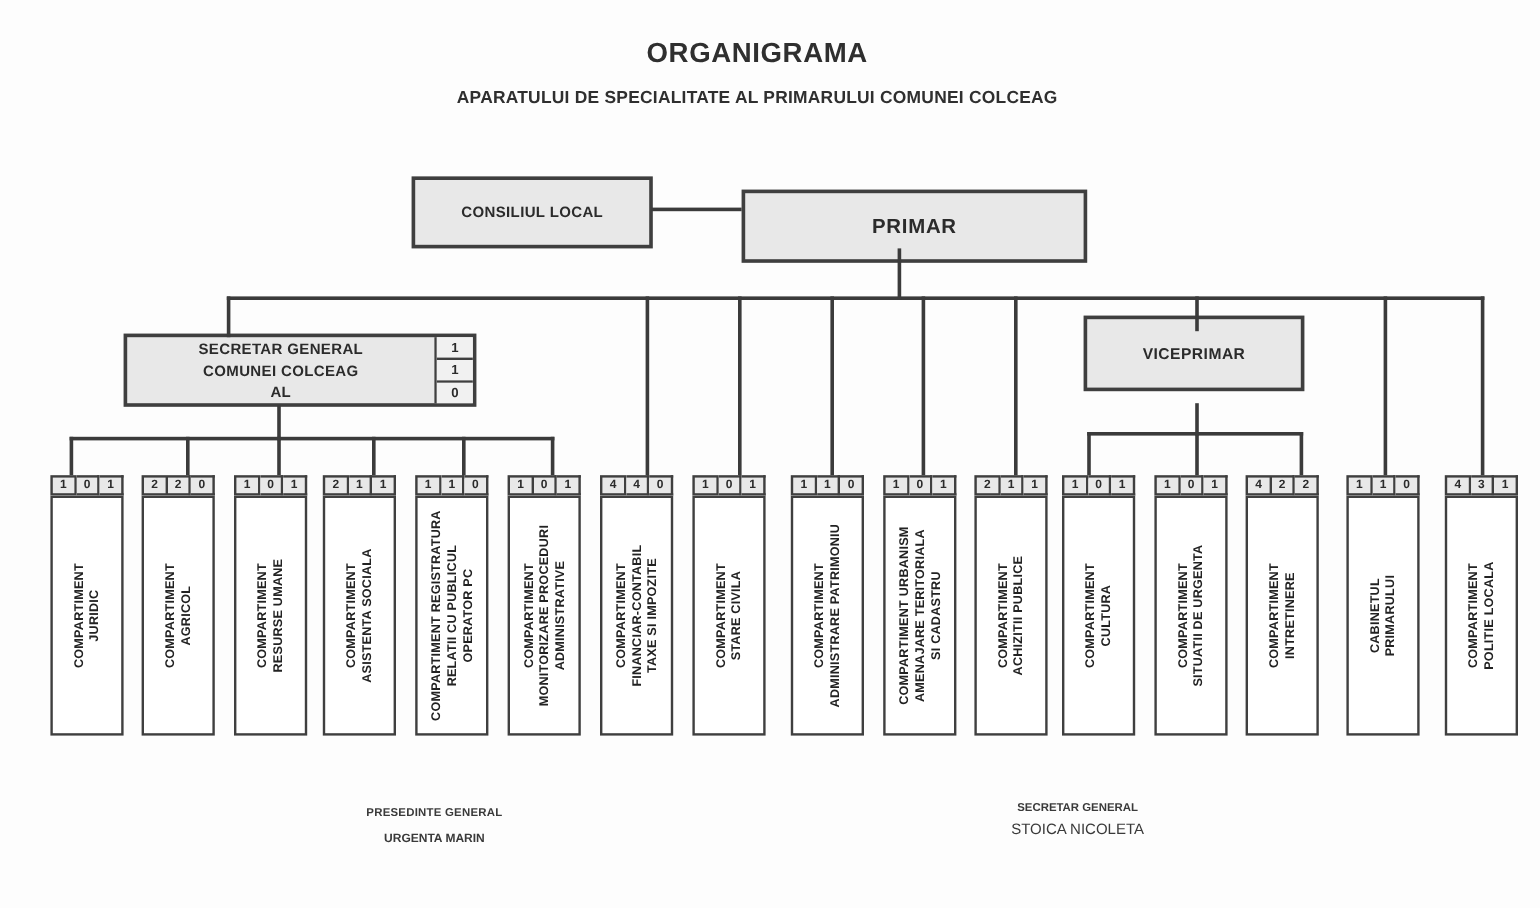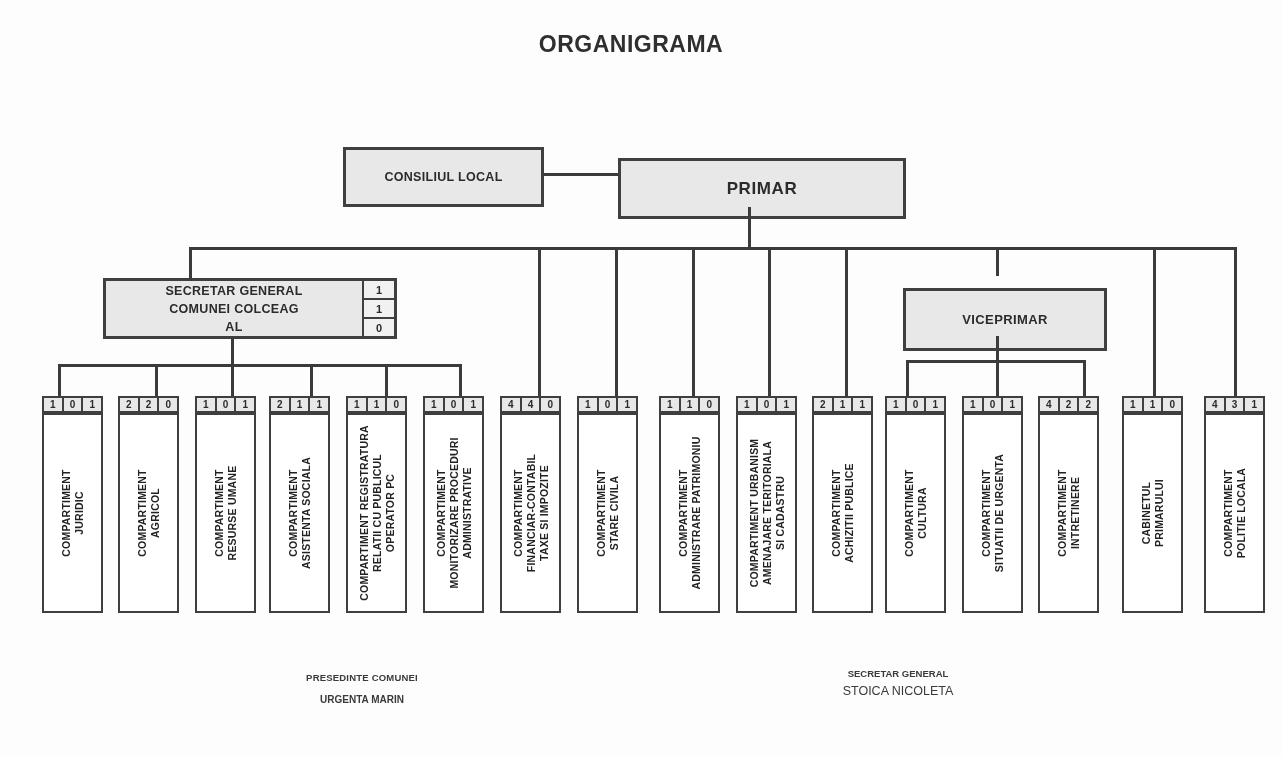--- a/index.html
+++ b/index.html
@@ -19,21 +19,21 @@
     font-weight:bold;color:var(--text);}
   .consiliul{left:343px;top:147px;width:201px;height:60px;font-size:12.5px;letter-spacing:.3px;}
   .primar{left:618px;top:146px;width:288px;height:61px;font-size:17px;letter-spacing:.6px;margin-top:12px;}
   .secretar{left:103px;top:278px;width:294px;height:61px;padding:0;align-items:stretch;justify-content:flex-start;}
   .sec-label{flex:1;display:flex;flex-direction:column;justify-content:center;text-align:center;
     font-size:12.5px;line-height:18px;letter-spacing:.3px;}
   .sec-cells{width:30px;display:flex;flex-direction:column;border-left:2.5px solid var(--border);}
   .sec-cell{flex:1;background:var(--cellfill);display:flex;align-items:center;justify-content:center;
     font-size:11px;font-weight:bold;border-bottom:2.5px solid var(--border);}
   .sec-cell:last-child{border-bottom:none;}
-  .vice{left:903px;top:288px;width:204px;height:63px;font-size:13px;letter-spacing:.4px;}
+  .vice{left:903px;top:263px;width:184px;height:63px;font-size:13px;letter-spacing:.4px;}
   .hline,.vline{position:absolute;background:var(--line);}
   .hline{height:3px;}
   .vline{width:3px;}
   .dept{position:absolute;top:396px;width:61px;box-sizing:border-box;}
   .dept-head{display:flex;height:17px;box-sizing:border-box;}
   .dcell{flex:1;box-sizing:border-box;border:2px solid var(--border);background:var(--fill);
     display:flex;align-items:center;justify-content:center;font-size:10px;font-weight:bold;}
   .dcell + .dcell{border-left:none;}
   .dept-body{box-sizing:border-box;height:200px;border:2.5px solid var(--border);
     background:#fff;position:relative;}
@@ -46,20 +46,21 @@
   .sig-left-name{left:300px;top:694px;width:124px;font-size:10px;font-weight:bold;}
   .sig-right-role{left:835px;top:668px;width:126px;font-size:9.5px;font-weight:bold;}
   .sig-right-name{left:833px;top:684px;width:130px;font-size:12.5px;font-weight:normal;}
 </style>
 </head>
 <body>
 
 <div class="canvas">
 
   <div class="title">ORGANIGRAMA</div>
+  <div class="subtitle">APARATULUI DE SPECIALITATE AL PRIMARULUI COMUNEI COLCEAG</div>
 
   <div class="box consiliul">
     <span>CONSILIUL LOCAL</span>
   </div>
   <div class="box primar">
     <span>PRIMAR</span>
   </div>
 
   <div class="box secretar">
     <div class="sec-label">
@@ -317,18 +318,18 @@
         </div>
         <div class="dept-body">
           <div class="vtext">
             <div>COMPARTIMENT</div>
             <div>POLITIE LOCALA</div>
           </div>
         </div>
       </div>
     </div>
 
-  <div class="sig sig-left-role">PRESEDINTE COMUNEI</div>
+  <div class="sig sig-left-role">PRESEDINTE GENERAL</div>
   <div class="sig sig-left-name">URGENTA MARIN</div>
   <div class="sig sig-right-role">SECRETAR GENERAL</div>
   <div class="sig sig-right-name">STOICA NICOLETA</div>
 
 </div>
 
 </body></html>

